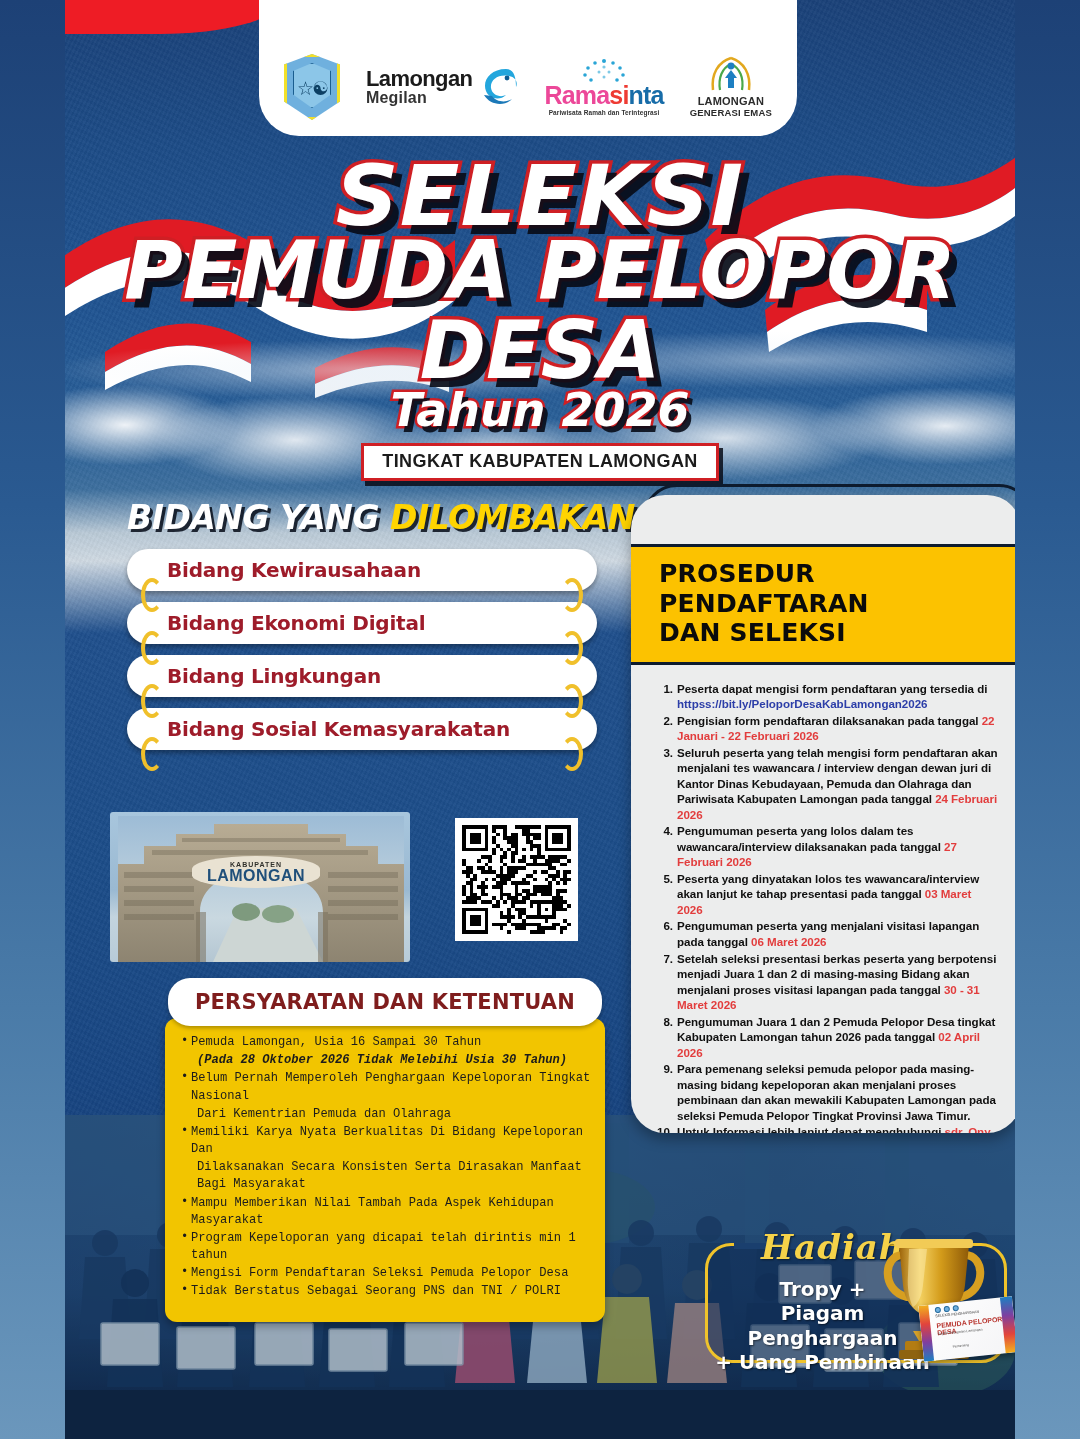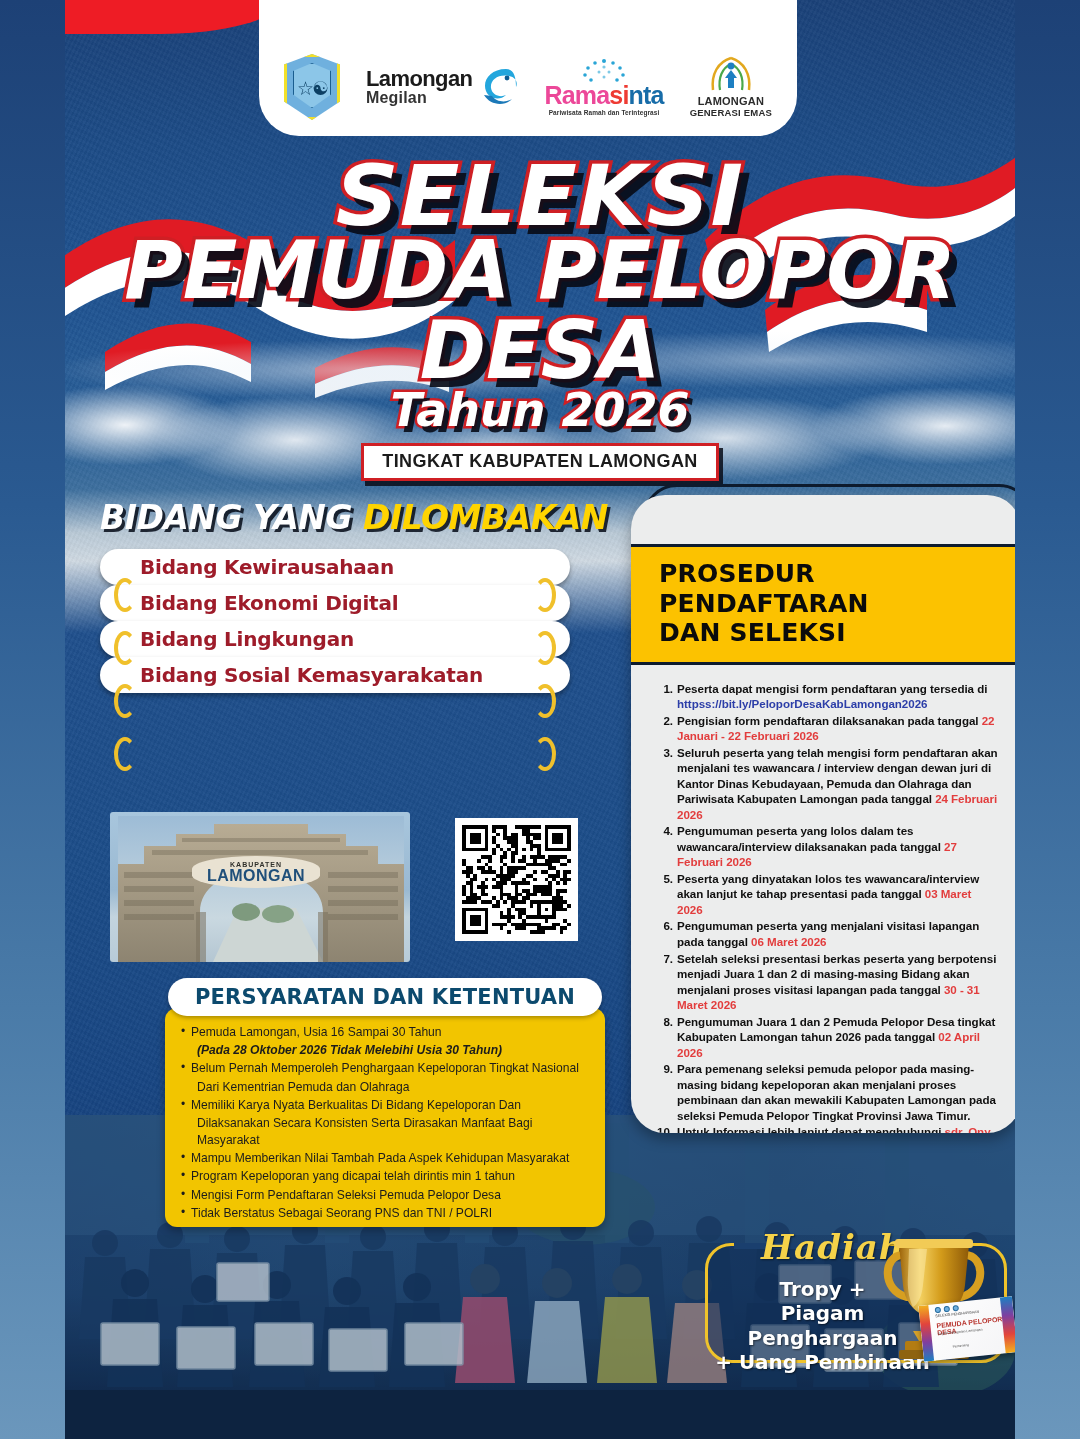--- a/index.html
+++ b/index.html
@@ -142,33 +142,33 @@
   }
   .t-tingkat-wrap{ margin-top:10px; display:flex; justify-content:center; }
   .t-tingkat{
     background:#ffffff; color:#1b1b1b;
     font-size:18px; font-weight:700; letter-spacing:.4px;
     padding:5px 18px 6px; border:3px solid #cf1f24;
     box-shadow: 4px 5px 0 rgba(8,12,24,.85);
   }
 
   
-  .left-col{ position:absolute; left:35px; top:498px; width:470px; z-index:9; }
+  .left-col{ position:absolute; left:62px; top:498px; width:470px; z-index:9; }
   .bidang-head{
     font-family:"DejaVu Sans", sans-serif;
     font-size:33px; font-weight:700; font-style:italic; letter-spacing:-.5px;
     text-shadow: 3px 3px 0 rgba(5,10,22,.85);
     white-space:nowrap;
   }
   .bidang-head .w{ color:#ffffff; }
   .bidang-head .y{ color:#ffd400; }
 
   .pill-list{ margin-top:12px; position:relative; }
   .pill{
-    position:relative; height:36px; 
+    position:relative; height:42px; margin-bottom:11px;
     background:#ffffff; border-radius:22px;
     display:flex; align-items:center;
     padding-left:40px;
     box-shadow: 0 3px 5px rgba(0,0,0,.35);
   }
   .pill span.lbl{
     color:#9e1c2a; font-size:20px; font-weight:700; letter-spacing:-.2px;
     font-family:"DejaVu Sans", sans-serif;
   }
   .ring{
@@ -203,31 +203,32 @@
   }
   .qr-canvas{ width:109px; height:109px; }
   .qr-label{
     position:absolute; left:372px; top:992px; width:160px; z-index:10;
     text-align:center; color:#ffffff; font-size:14px; font-weight:400;
   }
 
   
   .persyaratan{ position:absolute; left:100px; top:978px; width:440px; z-index:10; }
   .pers-head{
-    background:#ffffff; border-radius:22px; height:38px;
+    background:#ffffff; border-radius:22px; height:48px;
     display:flex; align-items:center; justify-content:center;
-    font-size:21px; font-weight:700; color:#0c4a6e; letter-spacing:.2px;
+    font-size:21px; font-weight:700; color:#7f1d1d; letter-spacing:.2px;
     font-family:"DejaVu Sans", sans-serif;
     position:relative; z-index:2; width:434px; margin-left:3px;
     box-shadow:0 2px 4px rgba(0,0,0,.3);
   }
   .pers-body{
     background:#f2c500; border-radius:12px; margin-top:-8px;
-    padding:16px 14px 4px 16px; position:relative; z-index:1;
+    padding:16px 14px 20px 16px; position:relative; z-index:1;
     box-shadow:0 4px 8px rgba(0,0,0,.3);
+    font-family:Liberation Mono, monospace;
   }
   .pers-body ul{ list-style:none; }
   .pers-body li{
     font-size:12.1px; color:#1c1c1c; line-height:1.42;
     padding-left:10px; position:relative; margin-bottom:1px;
   }
   .pers-body li::before{ content:"\2022"; position:absolute; left:0; top:-1px; }
   .pers-body li.sub{ font-weight:700; font-style:italic; padding-left:16px; }
   .pers-body li.sub::before{ content:""; }
   .pers-body li.cont{ padding-left:16px; }

